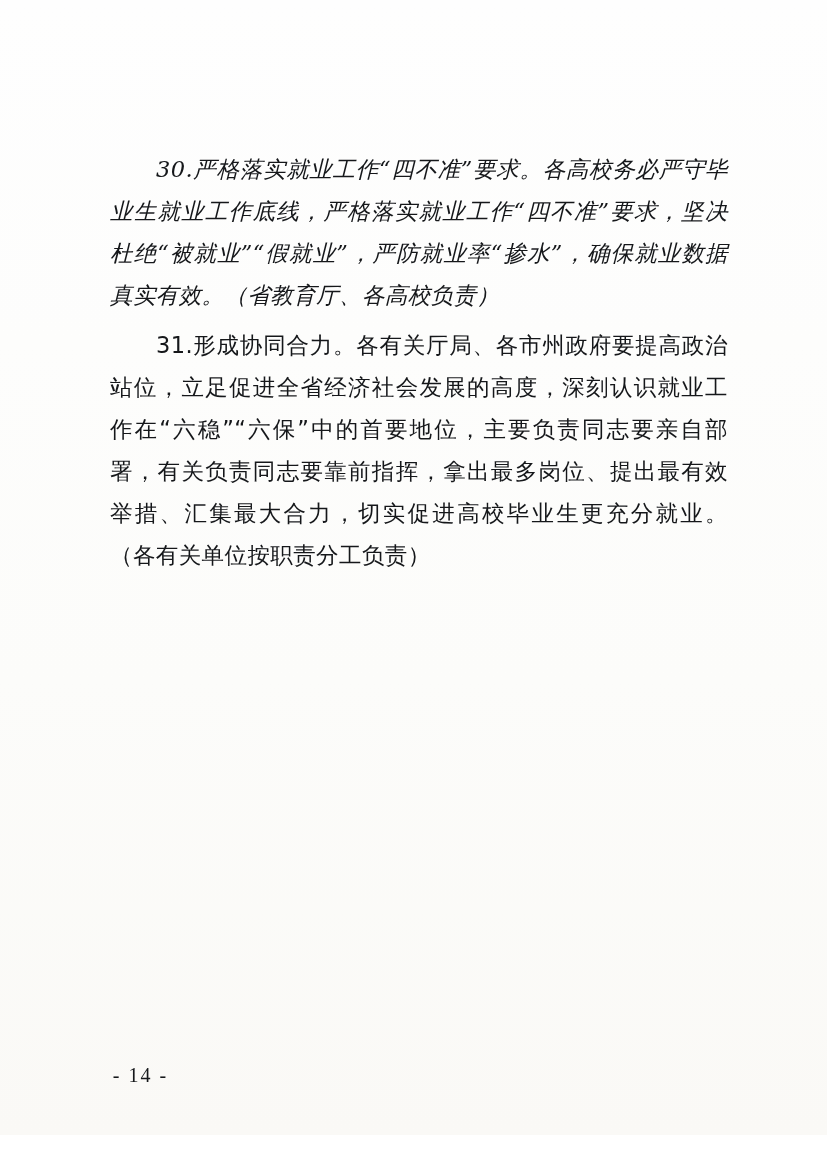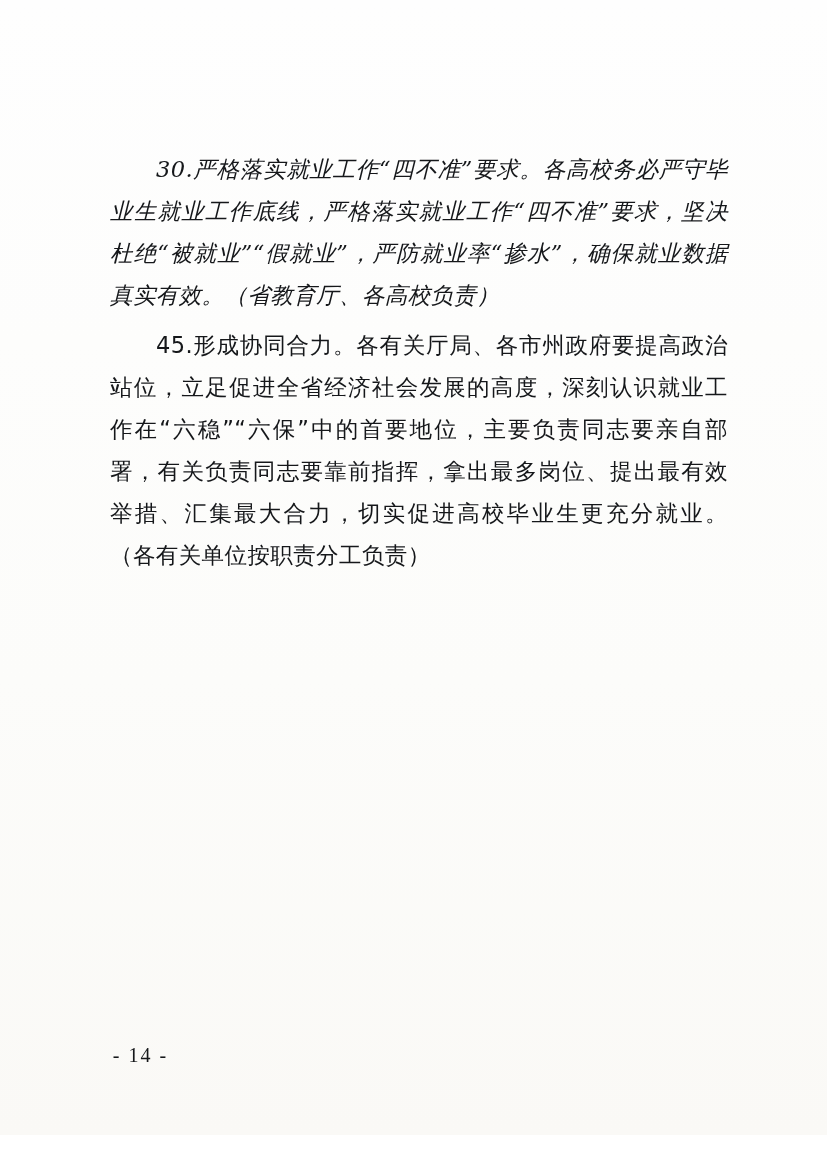--- a/index.html
+++ b/index.html
@@ -49,21 +49,21 @@
   .para.hei {
     font-family: "DejaVu Sans", "Liberation Sans", sans-serif;
   }
   .p-gap {
     height: 6px;
   }
   .footer {
     position: absolute;
     left: 0;
     right: 0;
-    bottom: 68px;
+    bottom: 48px;
     text-align: center;
     font-size: 20px;
     color: #15171a;
     letter-spacing: 2px;
     font-family: "Liberation Serif", "DejaVu Serif", serif;
   }
   .footer-inner {
     display: inline-block;
     padding-left: 0px;
     position: relative;
@@ -72,19 +72,19 @@
 </style>
 </head>
 <body>
 
 <div class="page">
   <div class="paper-tint"></div>
 
   <div class="content">
     <p class="para indent kai">30.严格落实就业工作“四不准”要求。各高校务必严守毕业生就业工作底线，严格落实就业工作“四不准”要求，坚决杜绝“被就业”“假就业”，严防就业率“掺水”，确保就业数据真实有效。（省教育厅、各高校负责）</p>
     <div class="p-gap"></div>
-    <p class="para indent hei">45.形成协同合力。各有关厅局、各市州政府要提高政治站位，立足促进全省经济社会发展的高度，深刻认识就业工作在“六稳”“六保”中的首要地位，主要负责同志要亲自部署，有关负责同志要靠前指挥，拿出最多岗位、提出最有效举措、汇集最大合力，切实促进高校毕业生更充分就业。（各有关单位按职责分工负责）</p>
+    <p class="para indent hei">31.形成协同合力。各有关厅局、各市州政府要提高政治站位，立足促进全省经济社会发展的高度，深刻认识就业工作在“六稳”“六保”中的首要地位，主要负责同志要亲自部署，有关负责同志要靠前指挥，拿出最多岗位、提出最有效举措、汇集最大合力，切实促进高校毕业生更充分就业。（各有关单位按职责分工负责）</p>
   </div>
 
   <div class="footer">
     <span class="footer-inner">- 14 -</span>
   </div>
 </div>
 
 </body></html>

